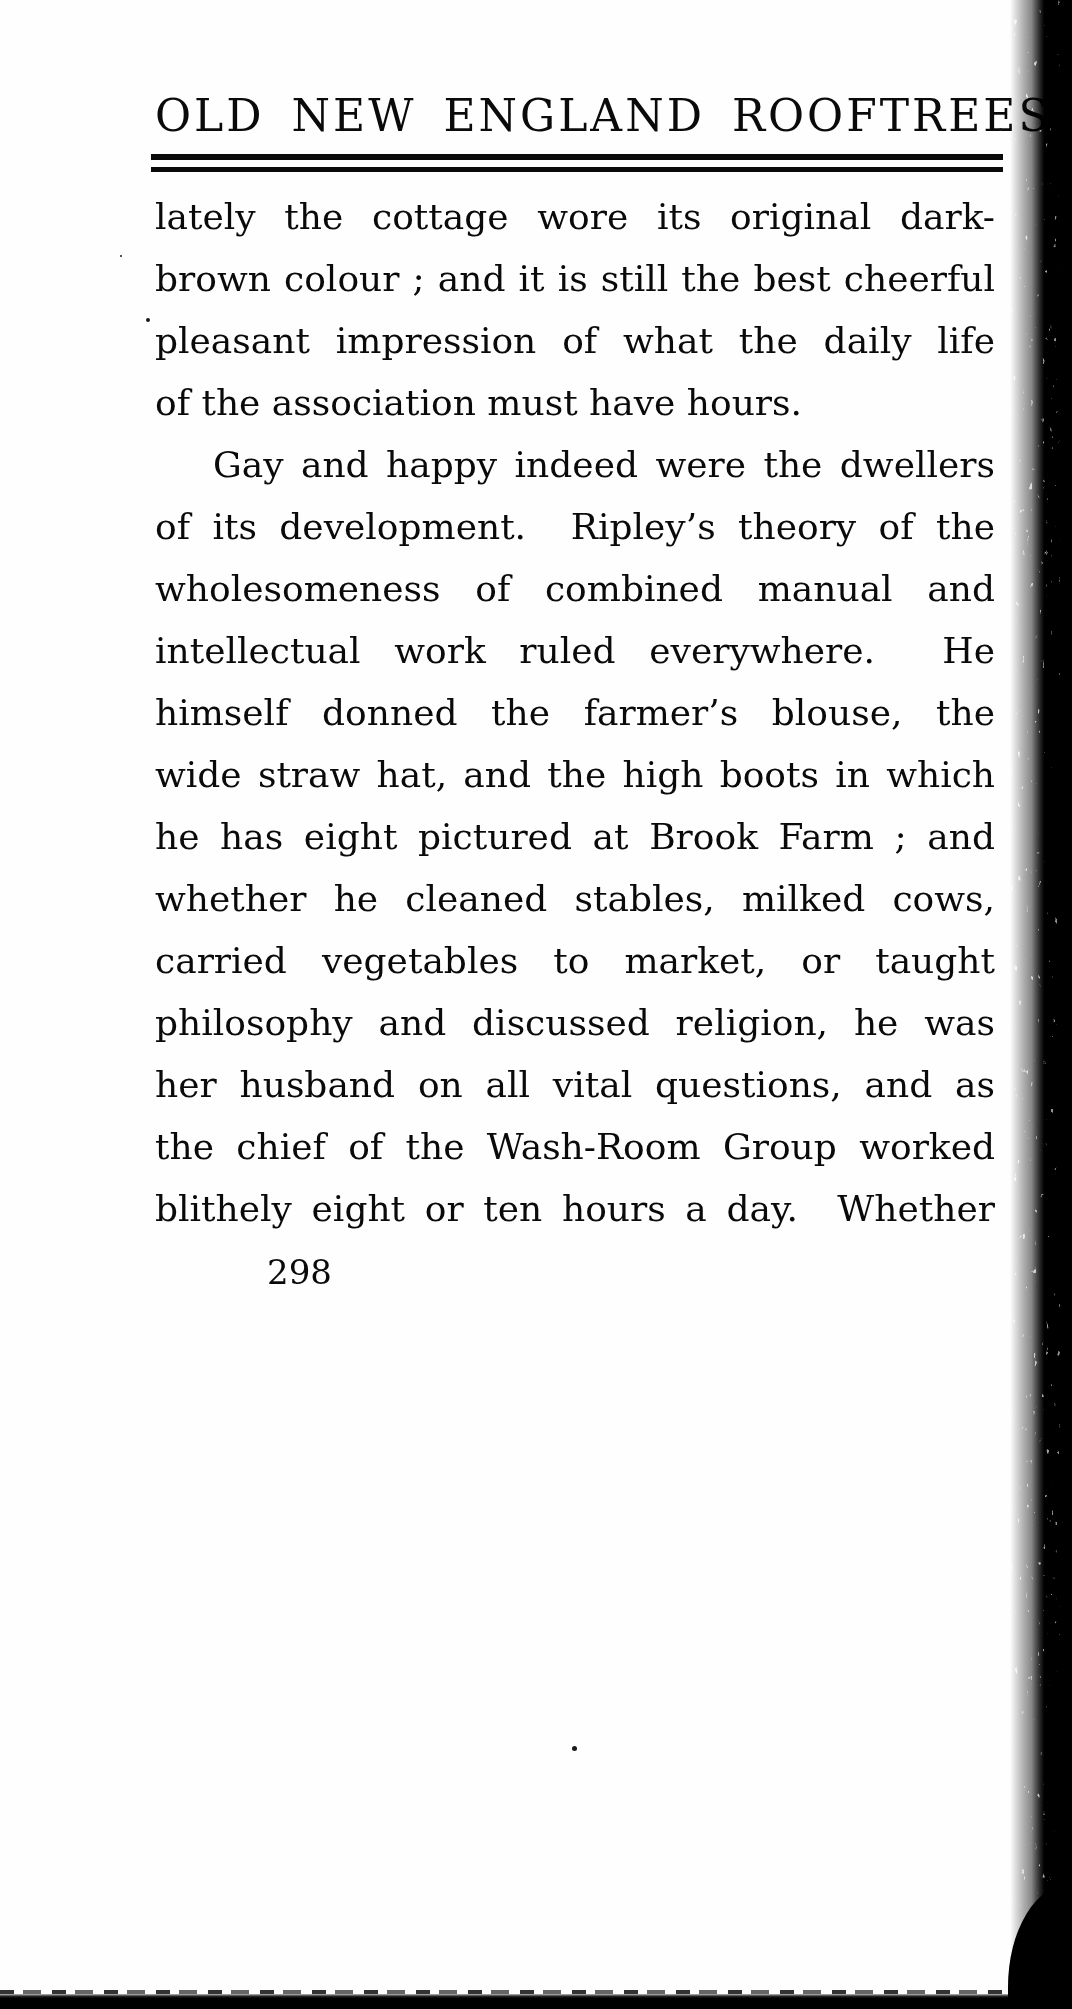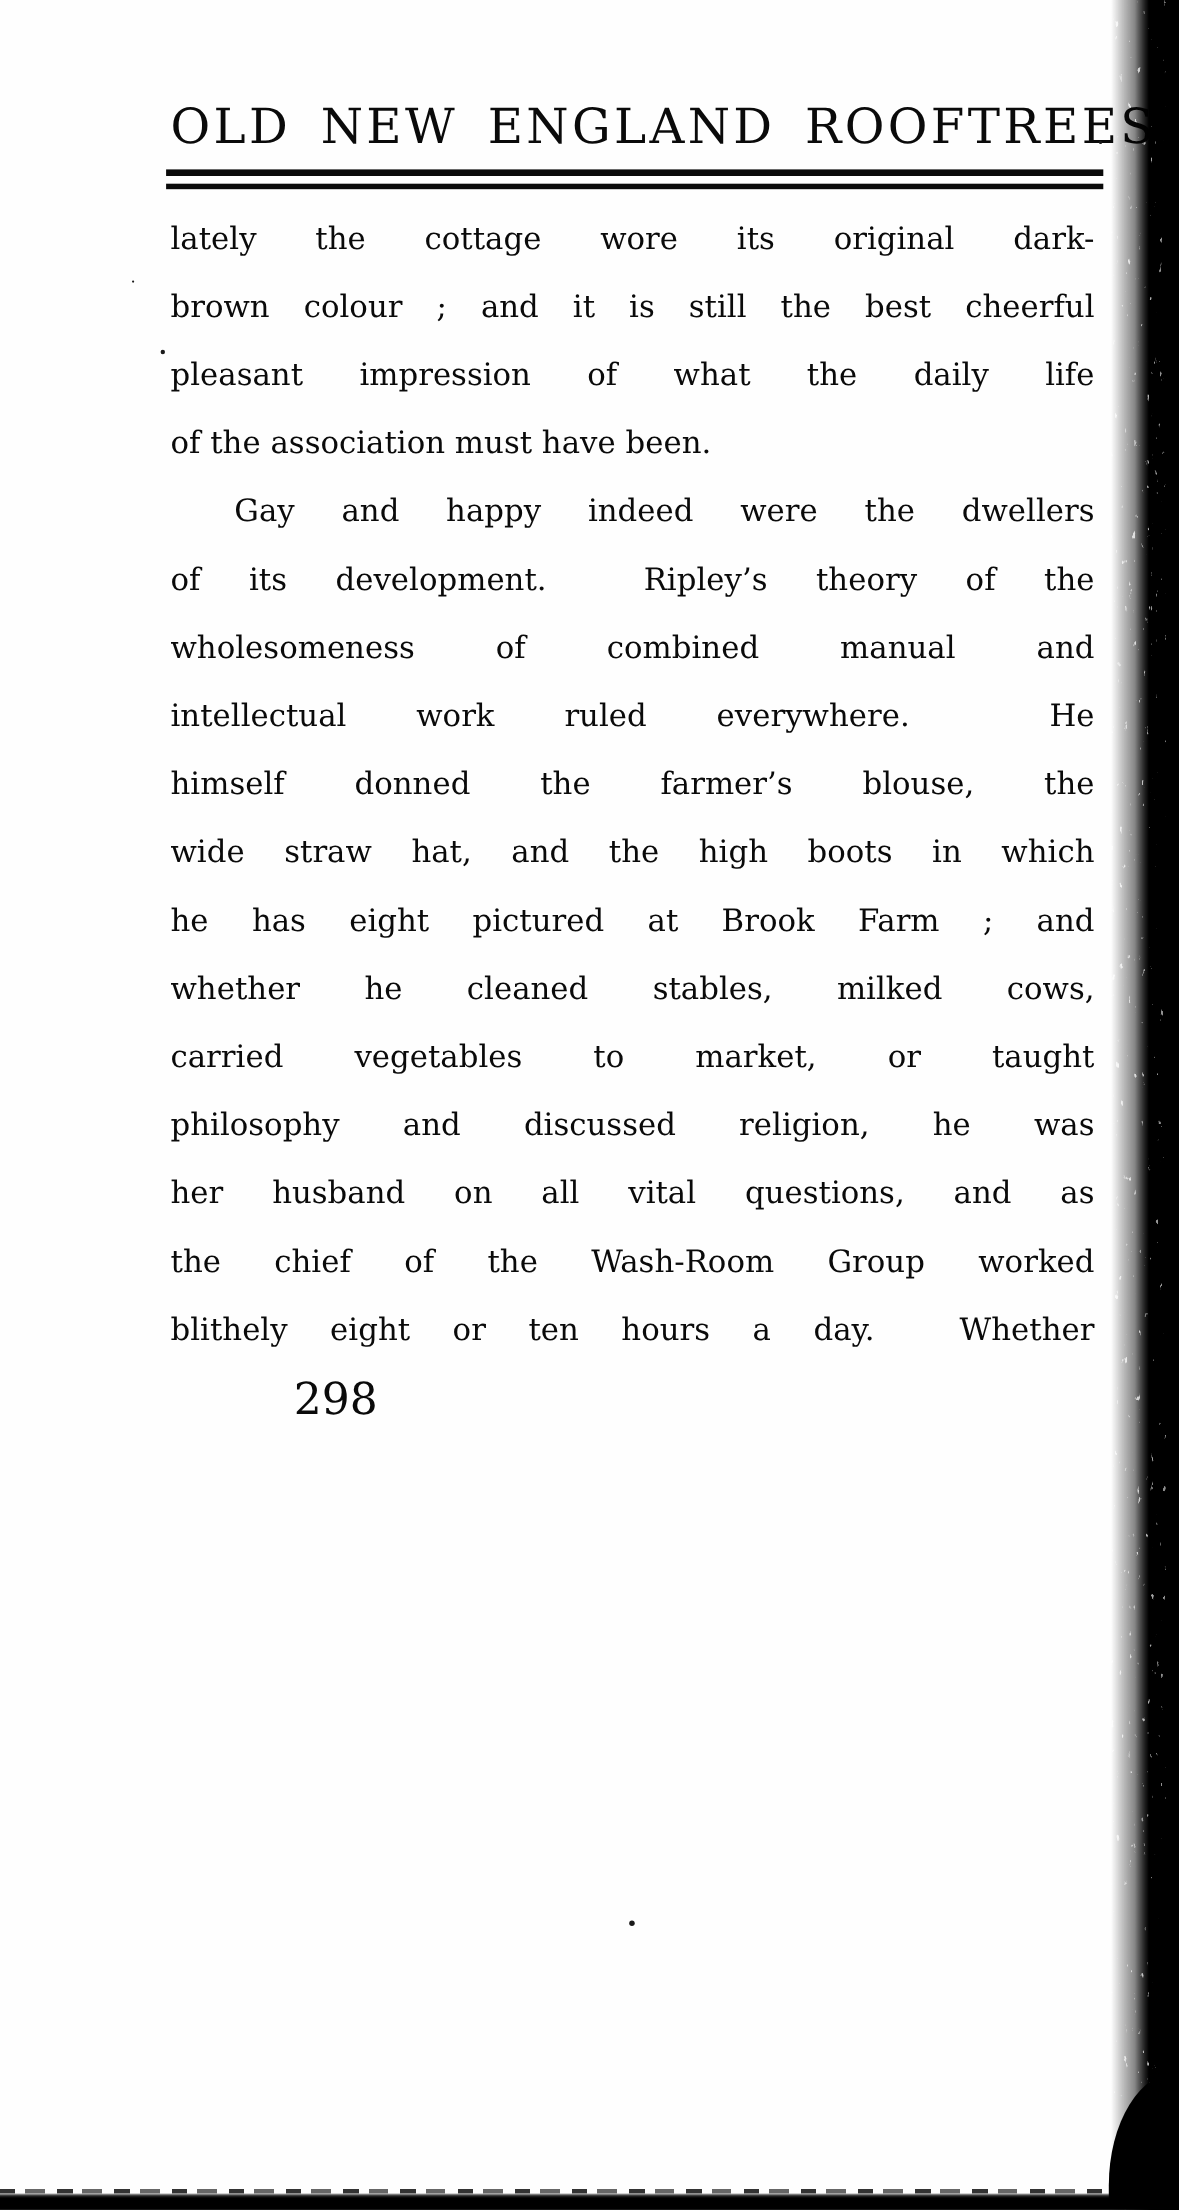--- a/index.html
+++ b/index.html
@@ -22,32 +22,32 @@
     white-space: nowrap;
   }
   .double-rule {
     margin-top: 12px; margin-left: -4px;
     width: calc(100% + 12px); height: 7px;
     border-top: 6px solid #0a0a0a;
     border-bottom: 5px solid #0a0a0a;
   }
   .body-text {
     margin-top: 14px;
-    font-size: 28px; line-height: 62px;
+    font-size: 36px; line-height: 62px;
   }
   .line {
     text-align: justify; text-align-last: justify;
     white-space: normal;
   }
   .line.end { text-align-last: left; }
   .line.indent { text-indent: 58px; }
 
   .page-number {
     margin-top: 10px; margin-left: 112px;
-    font-size: 40px; line-height: 44px;
+    font-size: 34px; line-height: 44px;
   }
 
   
   .edge-right {
     position: absolute; top: 0; right: 0;
     width: 62px; height: 2009px; pointer-events: none;
   }
   .edge-right svg { display: block; width: 62px; height: 2009px; }
   .edge-bottom {
     position: absolute; left: 0; right: 0; bottom: 0; height: 15px;
@@ -76,21 +76,21 @@
   <div class="page-col">
     <h1 class="running-head">OLD NEW ENGLAND ROOFTREES</h1>
     <div class="double-rule"></div>
 
     <div class="body-text">
 
       <div class="para">
         <div class="line">lately the cottage wore its original dark-</div>
         <div class="line">brown colour ; and it is still the best cheerful</div>
         <div class="line">pleasant impression of what the daily life</div>
-        <div class="line end">of the association must have been.</div>
+        <div class="line end">of the association must have hours.</div>
       </div>
 
       <div class="para">
         <div class="line indent">Gay and happy indeed were the dwellers</div>
         <div class="line">of its development.&nbsp; Ripley’s theory of the</div>
         <div class="line">wholesomeness of combined manual and</div>
         <div class="line">intellectual work ruled everywhere.&nbsp; He</div>
         <div class="line">himself donned the farmer’s blouse, the</div>
         <div class="line">wide straw hat, and the high boots in which</div>
         <div class="line">he has eight pictured at Brook Farm ; and</div>

